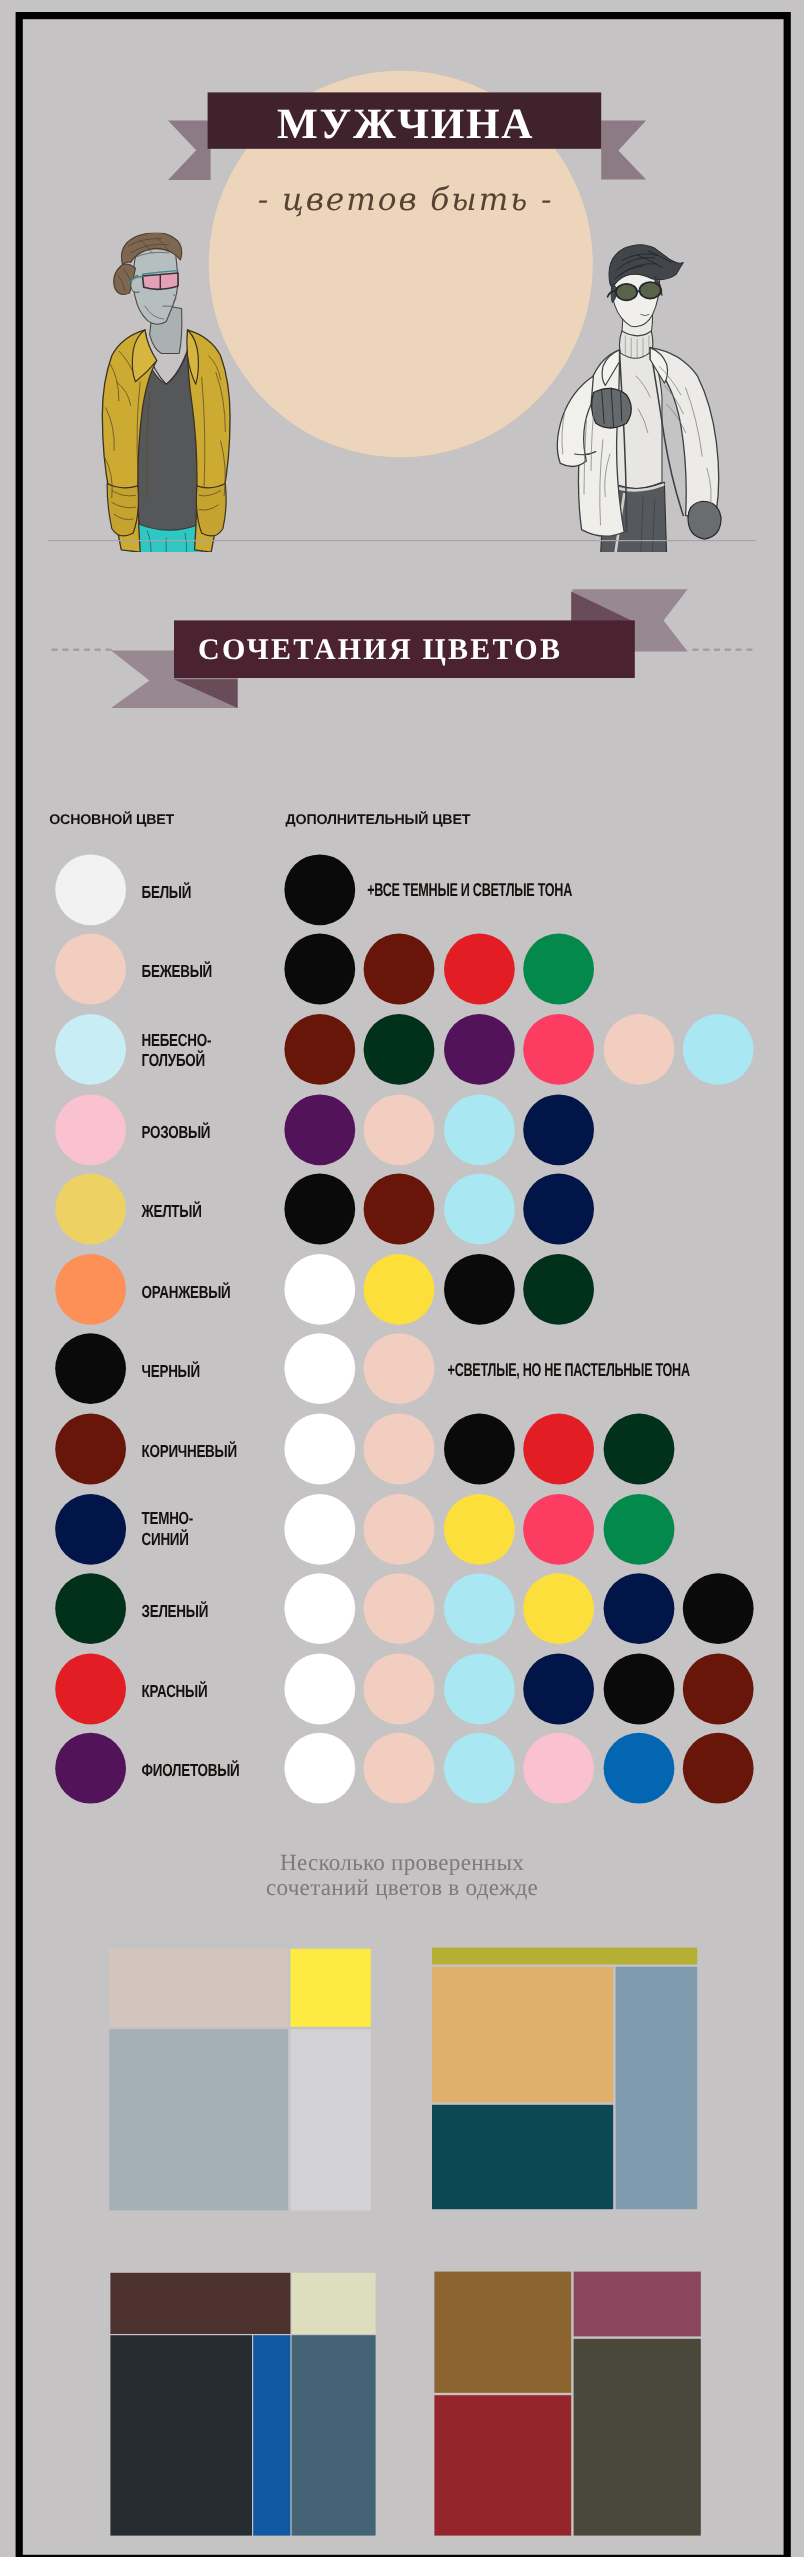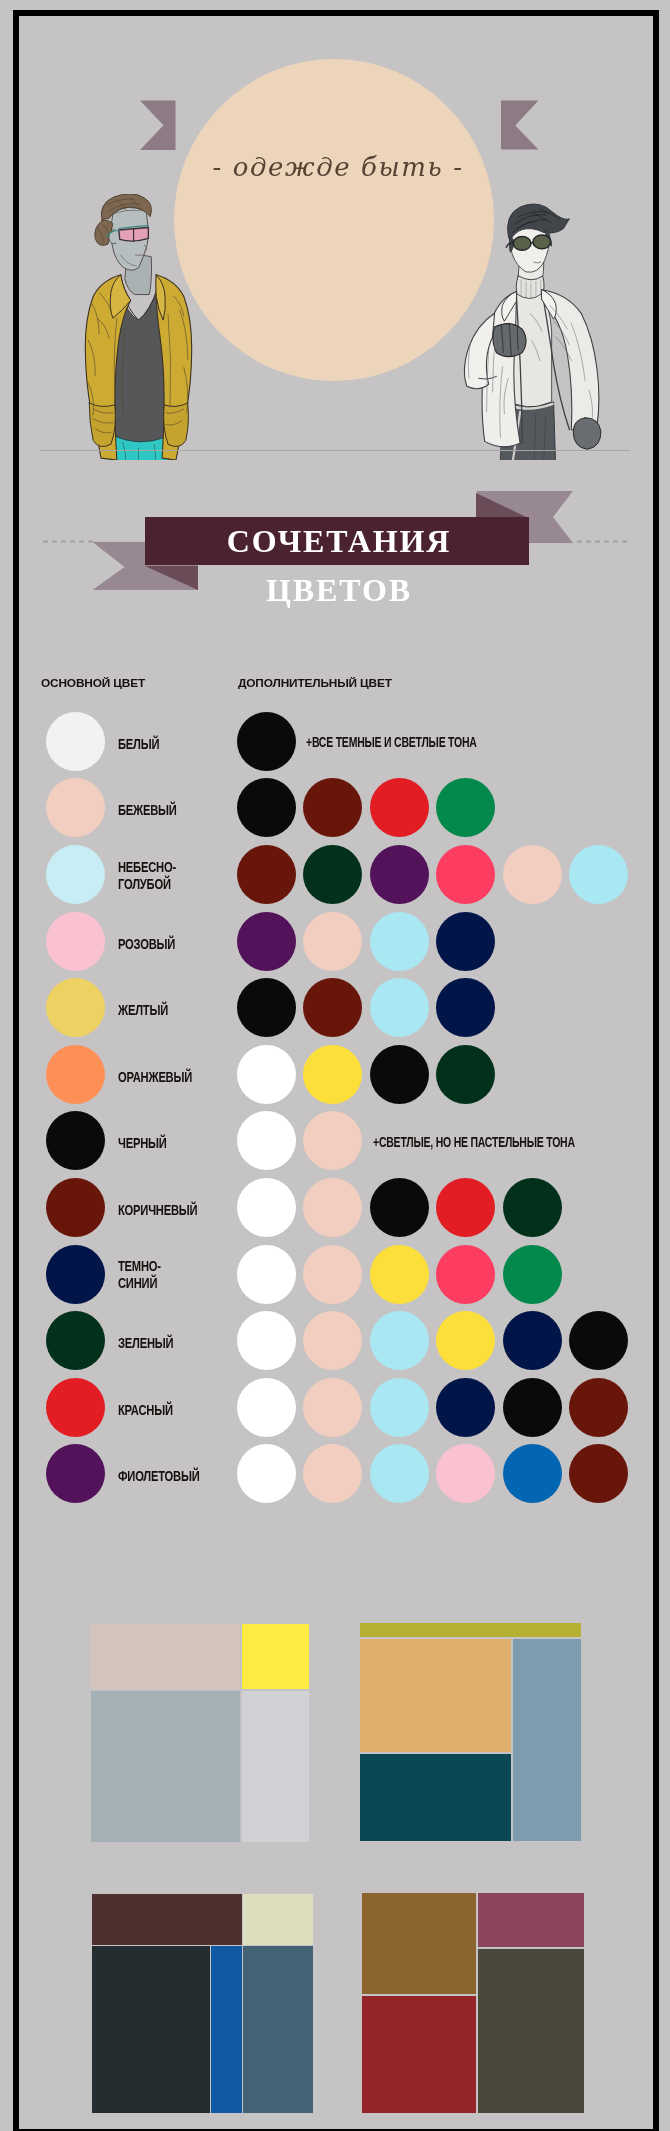--- a/index.html
+++ b/index.html
@@ -13,22 +13,22 @@
   #title-bar{position:absolute;left:155px;top:62px;width:328px;height:47px;background:#3f222c;z-index:4;}
   #title-bar span{display:block;padding-left:2px;color:#fff;font-family:"Liberation Serif",serif;font-weight:bold;
       font-size:36px;letter-spacing:1.4px;text-align:center;line-height:52px;}
   #script{position:absolute;left:145px;top:137px;width:350px;text-align:center;z-index:4;
       font-family:"DejaVu Serif",serif;font-style:italic;font-size:26px;color:#574233;letter-spacing:1.6px;}
   #bigtitle{position:absolute;left:115px;top:170px;width:400px;text-align:center;z-index:4;
       font-family:"Liberation Serif",serif;font-weight:bold;color:#141010;font-size:58px;line-height:49px;letter-spacing:0px;}
   #bigtitle>div{transform:scaleX(.877);transform-origin:50% 50%;}
   #sec{position:absolute;left:0;top:480px;width:670px;height:118px;}
   #sec-bar{position:absolute;left:145px;top:37px;width:384px;height:48px;background:#4b2230;z-index:3;}
-  #sec-bar span{display:block;padding-left:4px;color:#fff;font-family:"Liberation Serif",serif;font-weight:bold;
-      font-size:32px;letter-spacing:1.85px;text-align:center;line-height:49px;}
+  #sec-bar span{display:block;padding-left:20px;color:#fff;font-family:"Liberation Serif",serif;font-weight:bold;
+      font-size:25px;letter-spacing:1.85px;line-height:49px;}
   #adme-row{position:absolute;left:34px;top:627px;width:597px;height:16px;}
   #adme-row .ln{position:absolute;top:8px;height:1px;background:#aaa7a8;}
   #adme{position:absolute;left:234px;top:-3px;width:140px;text-align:center;font-size:16px;
         font-weight:bold;letter-spacing:1.4px;color:#9a9799;transform:scale(.88,1);transform-origin:50% 0;}
   .col-head{position:absolute;font-size:16px;font-weight:bold;color:#16110f;letter-spacing:-.2px;
       transform:scale(.74,.73);transform-origin:0 0;white-space:nowrap;}
   .swatch{position:absolute;border-radius:50%;}
   .rowlabel{position:absolute;font-size:20px;font-weight:bold;color:#15100e;line-height:23px;letter-spacing:-.4px;
       transform:scale(.56,.73);transform-origin:0 0;white-space:pre-line;}
   .rownote{position:absolute;font-size:22px;font-weight:bold;color:#15100e;letter-spacing:-.5px;
@@ -188,21 +188,24 @@
             <path d="M108,120 Q118,130 124,144"></path>
           <path d="M110,136 Q120,146 126,160"></path>
           <path d="M84,112 Q92,120 96,130"></path>
           <path d="M86,140 Q92,150 94,160"></path>
           <path d="M62,178 Q56,196 58,214"></path>
           <path d="M24,140 Q20,160 22,178"></path>
         </g>
       </g>
     </svg>
 
-    <div id="script">- одежде быть -</div>
+    <div id="title-bar">
+        <span>МУЖЧИНА</span>
+      </div>
+    <div id="script">- цветов быть -</div>
     <div style="position:absolute;left:22px;top:435px;width:590px;height:1px;background:#a6a4a5;z-index:5;"></div>
   </div>
 
   <div id="sec">
     <svg width="670" height="118" style="position:absolute;left:0;top:0;">
       <polygon fill="#988892" points="92.5,62 198,62 198,110 92.5,110 124.5,87"></polygon>
       <polygon fill="#988892" points="573,11 477,11 477,63 573,63 553,37"></polygon>
       <polygon fill="#6a4b58" points="145,86 198,86 198,110"></polygon>
       <polygon fill="#6a4b58" points="476,13 476,37.4 527,37.4"></polygon>
       <path d="M43,61.5 L96,61.5" stroke="#a29fa1" stroke-width="2" stroke-dasharray="5 4" fill="none"></path>
@@ -295,20 +298,24 @@
     <div class="swatch" style="left:46.0px;top:1444.4px;width:59.0px;height:59.0px;background:#52135a;" title="ФИОЛЕТОВЫЙ"></div>
     <div class="rowlabel" style="left:118px;top:1468.4px;width:110px;">ФИОЛЕТОВЫЙ</div>
     <div class="swatch" style="left:236.5px;top:1444.4px;width:59.0px;height:59.0px;background:#ffffff;"></div>
     <div class="swatch" style="left:303.0px;top:1444.4px;width:59.0px;height:59.0px;background:#f2cec0;"></div>
     <div class="swatch" style="left:369.5px;top:1444.4px;width:59.0px;height:59.0px;background:#a9e7f2;"></div>
     <div class="swatch" style="left:436.0px;top:1444.4px;width:59.0px;height:59.0px;background:#fac2d1;"></div>
     <div class="swatch" style="left:502.5px;top:1444.4px;width:59.0px;height:59.0px;background:#0366b2;"></div>
     <div class="swatch" style="left:569.0px;top:1444.4px;width:59.0px;height:59.0px;background:#68160a;"></div>
   </div>
 
+  <div id="caption">
+    <div>Несколько проверенных</div>
+    <div>сочетаний цветов в одежде</div>
+  </div>
 
   <div class="pal" style="left:91px;top:1624px;width:218px;height:218px;">
     <i style="left:0;top:0;width:149px;height:65px;background:#d3c5be;"></i>
     <i style="left:151px;top:0;width:67px;height:65px;background:#fdeb43;"></i>
     <i style="left:0;top:67px;width:149px;height:151px;background:#a4b0b6;"></i>
     <i style="left:151px;top:67px;width:67px;height:151px;background:#d2d2d6;"></i>
   </div>
 
   <div class="pal" style="left:360px;top:1623px;width:221px;height:218px;">
     <i style="left:0;top:0;width:221px;height:14px;background:#b5b034;"></i>

